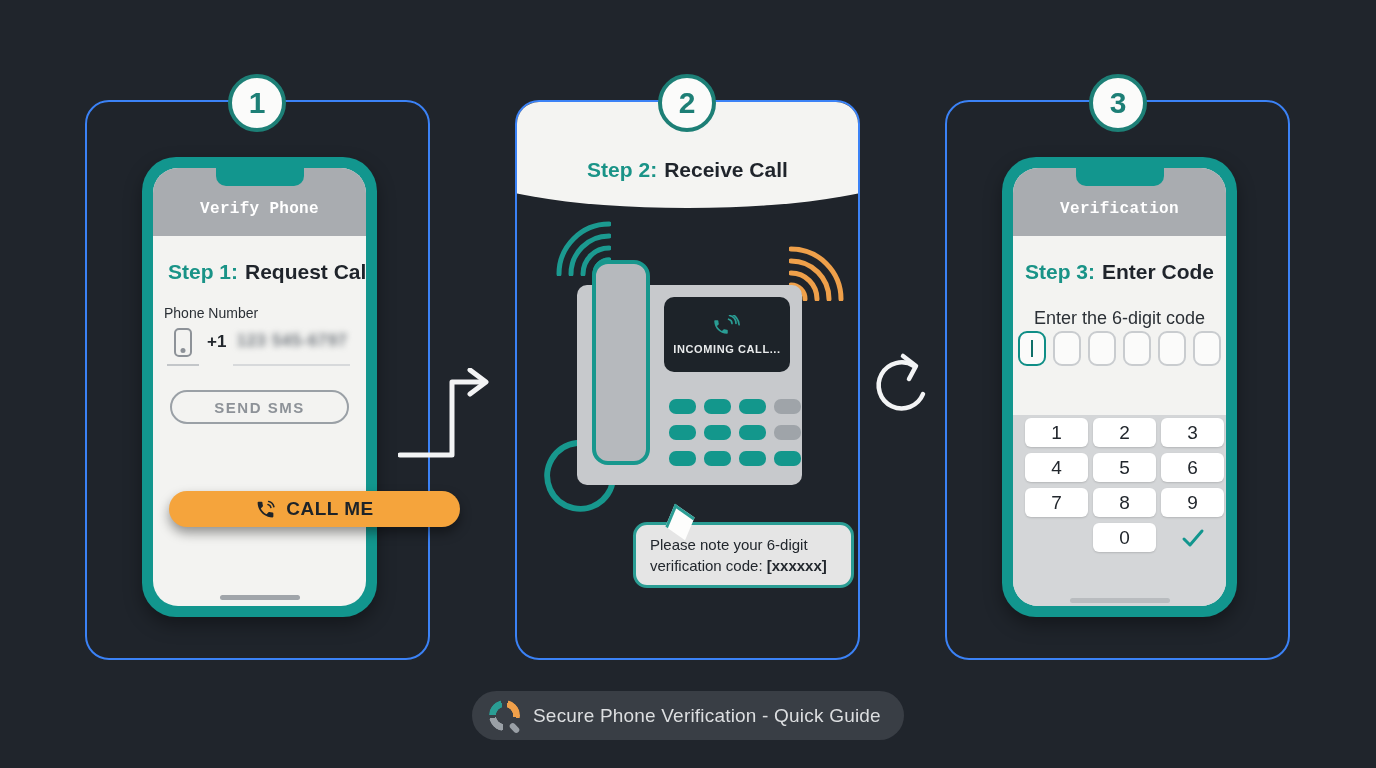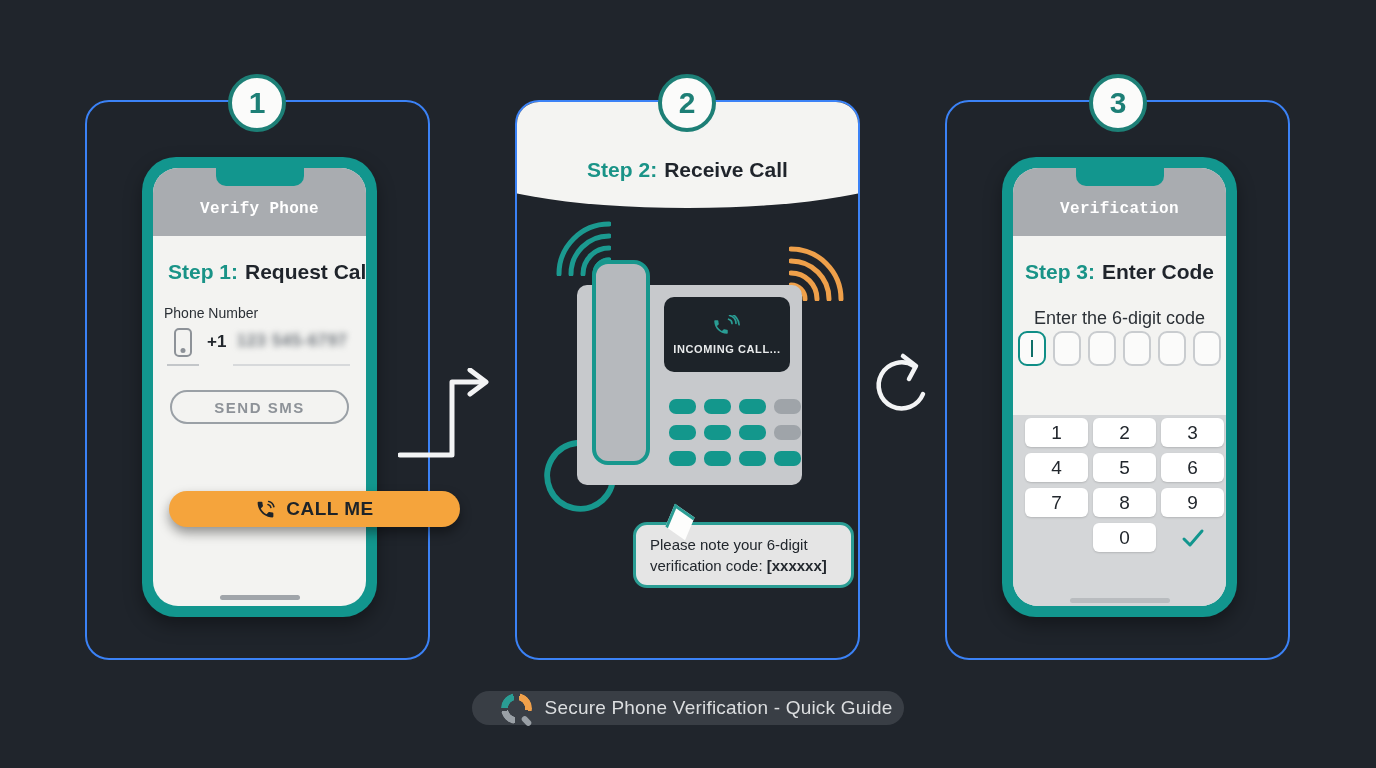--- a/index.html
+++ b/index.html
@@ -165,23 +165,23 @@
   .btn-submit {
     position:absolute; left:14px; right:14px; top:394px; height:31px;
     background:#0f8e86; border:none; border-radius:16px; font-family:inherit;
     color:#ffffff; font-size:16px; font-weight:bold; letter-spacing:1px;
     display:flex; align-items:center; justify-content:center;
   }
   .p3-homebar { bottom:3px; background:#b9bcbf; width:100px; }
 
   
   .footer {
-    position:absolute; left:472px; top:691px; width:432px; height:34px;
+    position:absolute; left:472px; top:691px; width:432px; height:49px;
     background:#393e45; border-radius:25px;
-    display:flex; align-items:center; gap:13px; padding-left:17px;justify-content:center;
+    display:flex; align-items:center; gap:13px; padding-left:17px;
   }
   .footer-label { color:#dcdee0; font-size:19px; letter-spacing:.2px; }
   .logo { position:relative; width:31px; height:31px; flex:0 0 31px; }
   .logo-ring {
     position:absolute; inset:0; border-radius:50%;
     background:conic-gradient(from 0deg,
       transparent 0deg 14deg, #f0a04a 14deg 100deg,
       transparent 100deg 188deg, #9aa0a6 188deg 258deg,
       transparent 258deg 272deg, #2a9d94 272deg 346deg, transparent 346deg 360deg);
     -webkit-mask:radial-gradient(closest-side, transparent 54%, #000 56% 100%);

